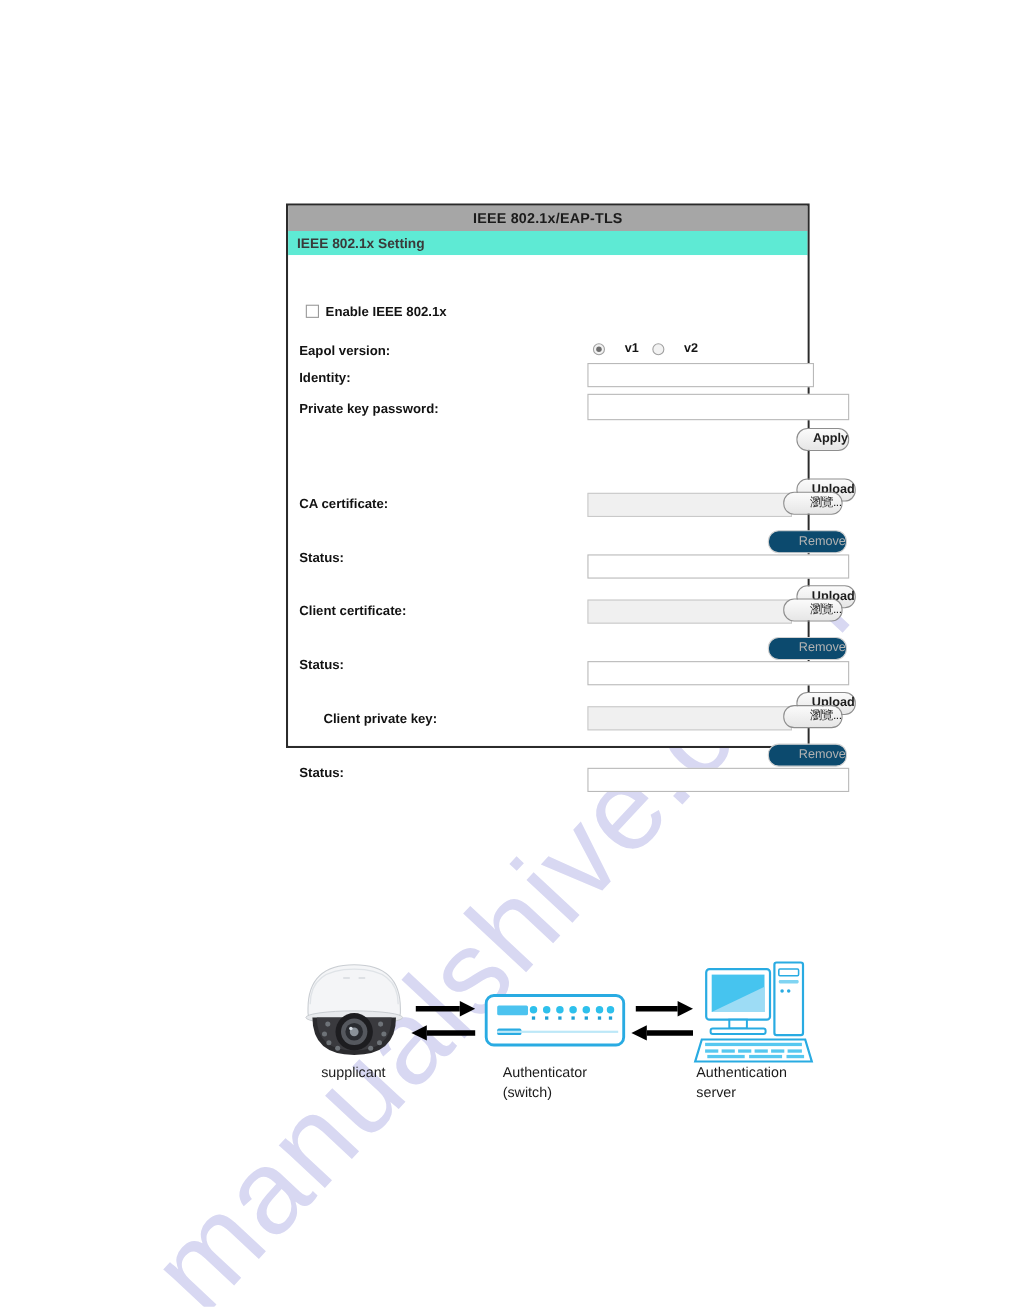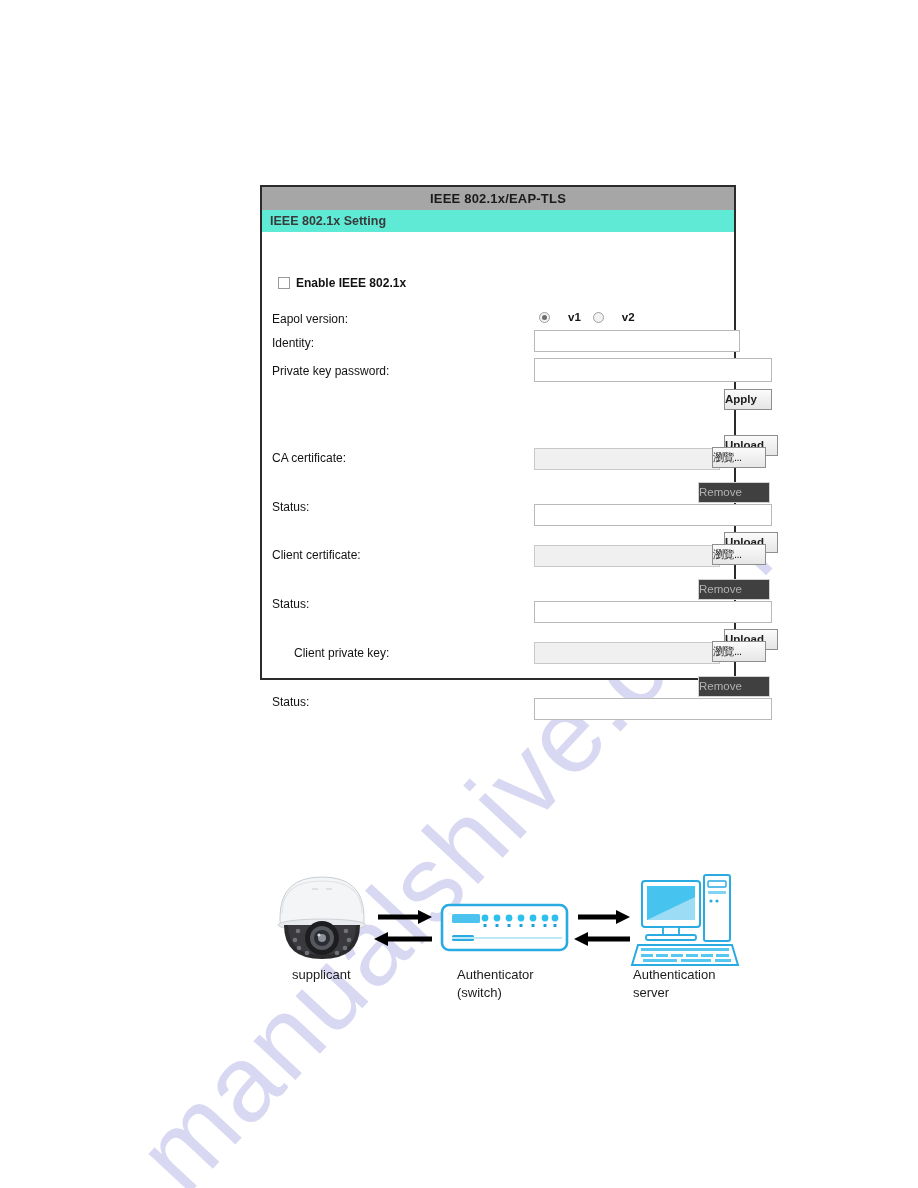--- a/index.html
+++ b/index.html
@@ -76,21 +76,21 @@
   }
   #panel-body {
     position: relative;
     height: 446px;
     background: #ffffff;
   }
 
   .row-label {
     position: absolute;
     font-size: 12px;
-    font-weight: normal;
+    font-weight: bold;
     color: #121212;
     white-space: nowrap;
   }
 
   
   #enable-row {
     position: absolute;
     left: 16px;
     top: 44px;
     display: flex;
@@ -168,30 +168,30 @@
 
   
   .btn {
     position: absolute;
     font-family: "Liberation Sans", sans-serif;
     font-size: 11.5px;
     font-weight: bold;
     color: #1d1d1d;
     background: linear-gradient(#fbfbfb, #e6e6e6);
     border: 1px solid #8e8e8e;
-    border-radius: 0;
-    box-sizing: border-box;
-    text-align: left;
+    border-radius: 10px;
+    box-sizing: border-box;
+    text-align: right;
     line-height: 19px;
     height: 21px;
     cursor: pointer;
   }
   .btn.disabled {
     color: #b2b2b2;
-    background: #404040;
+    background: #0c4a6e;
     border: 1px solid #d2d2d2;
     font-weight: normal;
     cursor: default;
   }
   .btn.browse {
     font-size: 11px;
     font-weight: normal;
     letter-spacing: -0.5px;
   }
 

